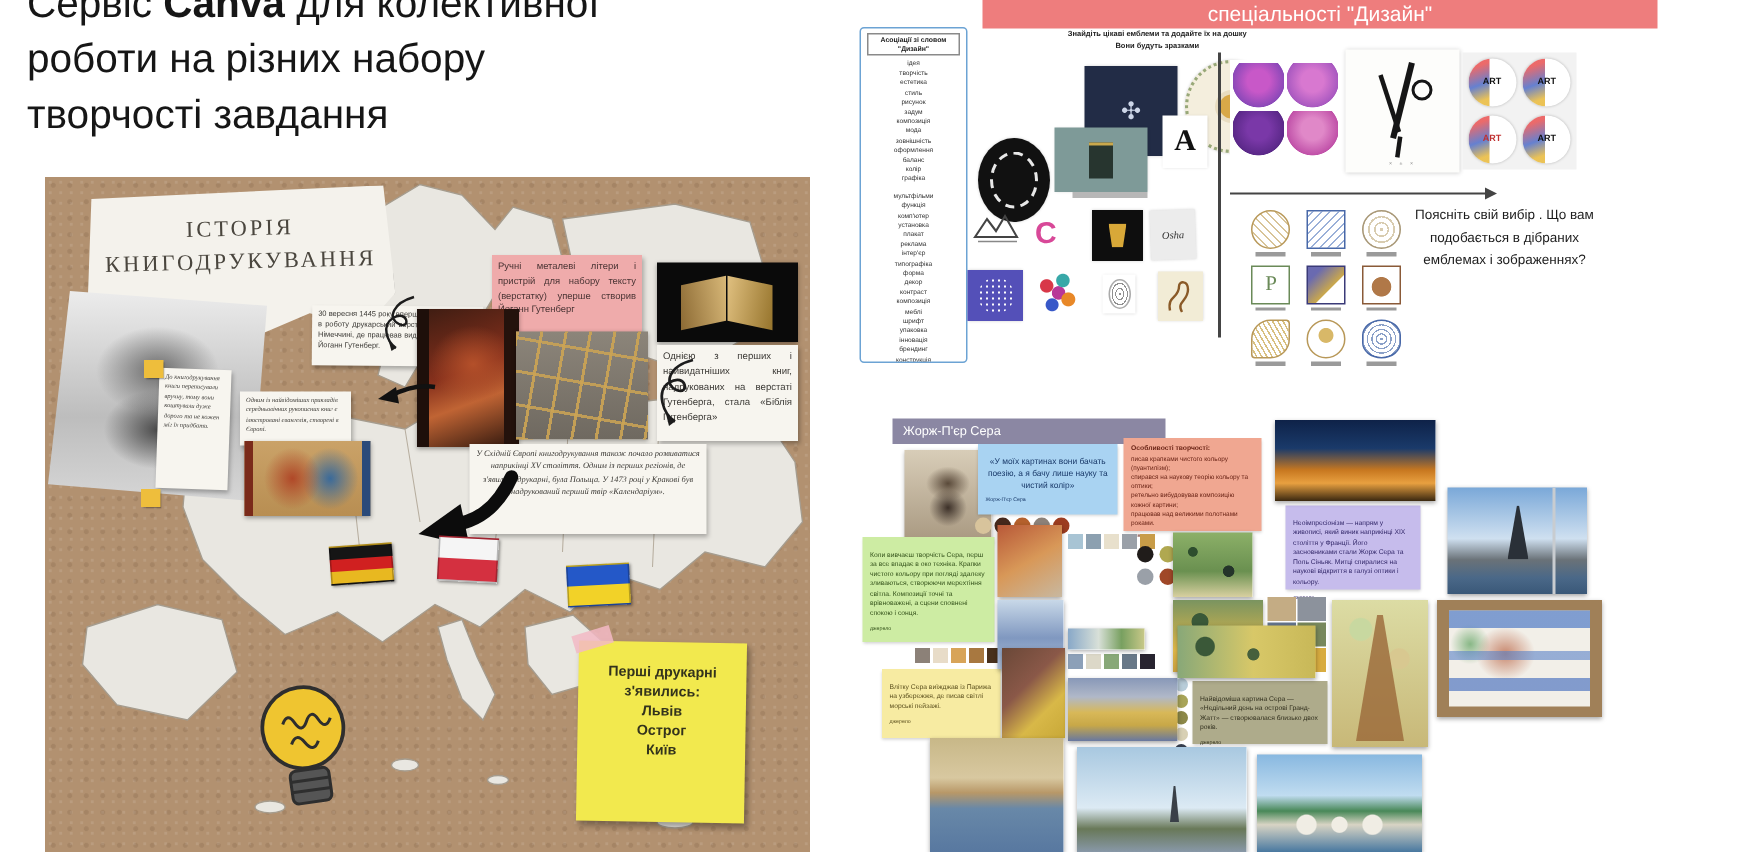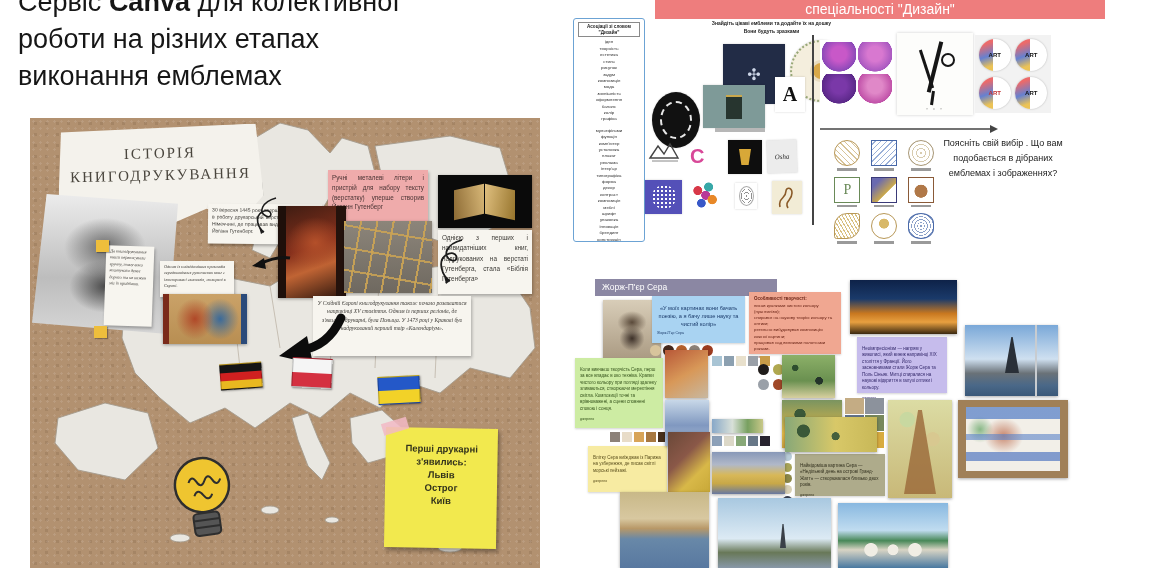--- a/index.html
+++ b/index.html
@@ -60,22 +60,22 @@
   .swatch-row.circ div{border-radius:50%;width:11px;height:11px;}
   .swatch-col{position:absolute;display:flex;flex-direction:column;gap:2px;}
   .swatch-col div{width:9px;height:9px;border-radius:50%;}
   .pal-grid{position:absolute;display:grid;grid-template-columns:repeat(2,19px);grid-auto-rows:16px;gap:1px;}
 </style>
 </head>
 <body>
 
 <div class="page-title">
   <div><span>Сервіс </span><b>Canva</b><span> для колективної</span></div>
-  <div>роботи на різних етапах</div>
-  <div>виконання емблемах</div>
+  <div>роботи на різних набору</div>
+  <div>творчості завдання</div>
 </div>
 
 <div class="collage">
 
   <svg class="abs" style="left:0;top:0;" width="510" height="450" viewBox="0 0 510 450">
     <g fill="#e9e7e1" stroke="#a59c8e" stroke-width="0.9">
       <path d="M205,55 L225,20 L250,5 L278,12 L300,35 L312,20 L338,28 L345,55 L330,75 L305,70 L290,95 L268,88 L255,115 L240,140 L222,132 L230,100 L212,85 Z"></path>
       <path d="M345,28 L420,18 L470,30 L482,70 L462,110 L430,130 L400,120 L370,95 L352,60 Z"></path>
       <path d="M88,118 L108,105 L122,120 L118,152 L100,172 L84,158 Z"></path>
       <path d="M95,185 L130,170 L165,178 L200,160 L240,168 L270,150 L310,155 L350,140 L395,150 L440,145 L480,160 L500,190 L505,230 L480,260 L440,250 L410,275 L380,265 L350,290 L320,275 L290,300 L260,285 L225,310 L195,290 L160,305 L130,280 L105,255 L92,220 Z"></path>

